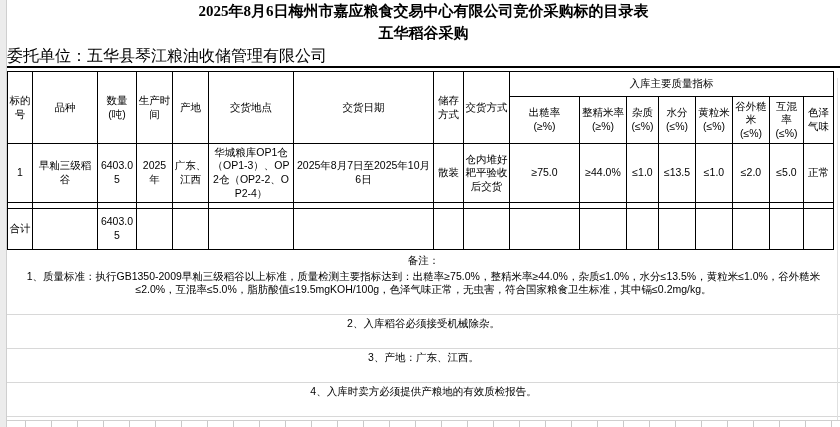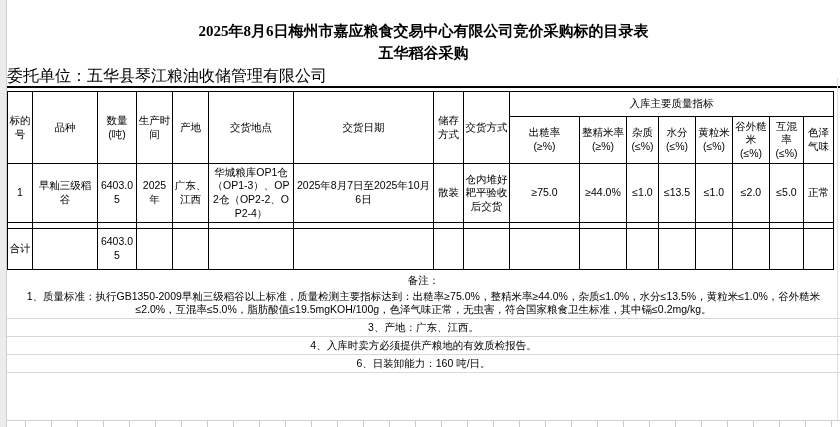--- a/index.html
+++ b/index.html
@@ -12,21 +12,21 @@
     position:absolute;left:0;top:0;width:6px;height:427px;
     background:#ececec;border-right:1px solid #cfcfcf;z-index:5;
   }
   .right-gridline{
     position:absolute;left:837px;top:78px;width:1px;height:349px;
     background:#e0e0e0;z-index:1;
   }
   .page{position:absolute;left:7px;top:0;width:833px;}
   .title{
     text-align:center;font-weight:bold;font-size:15px;line-height:22px;
-    padding-top:20px;font-family:"Liberation Serif","Liberation Sans",serif;
+    padding-top:0;font-family:"Liberation Serif","Liberation Sans",serif;
   }
   .consignor{
     font-size:16px;height:21px;line-height:21px;text-align:left;
     border-bottom:2px solid #000;margin-top:1px;
   }
   table.main{
     border-collapse:collapse;table-layout:fixed;width:826px;
     margin-top:3px;font-size:10.5px;
   }
   table.main th,table.main td{
@@ -34,21 +34,21 @@
     padding:0 1px;font-weight:normal;overflow:hidden;line-height:1.3;
     word-break:break-all;
   }
   tr.h-group th{height:24px;margin-top:15px;}
   tr.h-sub th{height:46px;}
   tr.data-row td{height:58px;}
   tr.spacer-row td{height:5px;padding:0;}
   tr.total-row td{height:40px;}
   .notes{margin-top:2px;font-size:10.5px;line-height:13px;text-align:center;}
   .note-label{padding:2px 0 1px;}
-  .note{padding:2px 0 2px;border-bottom:1px solid #d8d8d8;}
+  .note{padding:2px 0 18px;border-bottom:1px solid #d8d8d8;}
   .grid-ticks{
     position:absolute;left:0;bottom:0;width:840px;height:6px;z-index:4;
     border-top:1px solid #cfcfcf;
     background:repeating-linear-gradient(to right,#ffffff 0 25px,#c9c9c9 25px 26px);
   }
 </style>
 </head>
 <body>
 
 <div class="left-strip"></div>
@@ -204,20 +204,21 @@
           <td></td>
           <td></td>
           <td></td>
     </tr>
   </tbody>
     </table>
 
   <div class="notes">
     <div class="note-label">备注：</div>
     <div class="note">1、质量标准：执行GB1350-2009早籼三级稻谷以上标准，质量检测主要指标达到：出糙率≥75.0%，整精米率≥44.0%，杂质≤1.0%，水分≤13.5%，黄粒米≤1.0%，谷外糙米≤2.0%，互混率≤5.0%，脂肪酸值≤19.5mgKOH/100g，色泽气味正常，无虫害，符合国家粮食卫生标准，其中镉≤0.2mg/kg。</div>
+    <div class="note">2、入库稻谷必须接受机械除杂。</div>
     <div class="note">3、产地：广东、江西。</div>
     <div class="note">4、入库时卖方必须提供产粮地的有效质检报告。</div>
     <div class="note">6、日装卸能力：160 吨/日。</div>
   </div>
 
 </div>
 
 <div class="grid-ticks"></div>
 
 </body></html>

